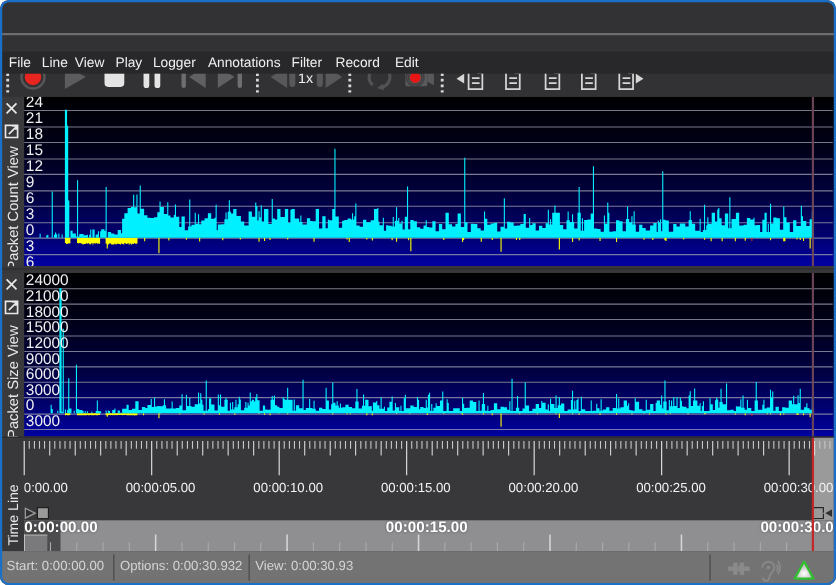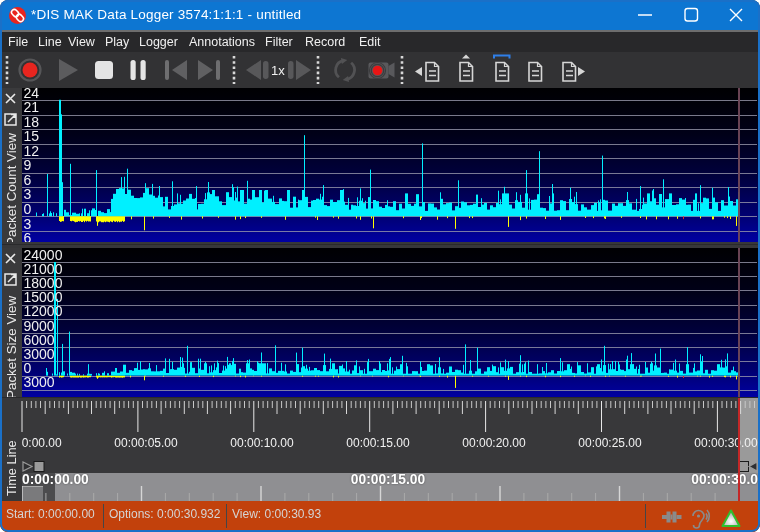--- a/index.html
+++ b/index.html
@@ -2,32 +2,32 @@
 <html><head><meta charset="utf-8"><style>
 *{margin:0;padding:0;box-sizing:border-box}
 html,body{width:760px;height:532px;background:#fff;font-family:"Liberation Sans",sans-serif;overflow:hidden}
 .win{position:absolute;left:0;top:0;width:760px;height:532px;border-radius:8px;overflow:hidden;background:#323234}
 .abs{position:absolute}
 
 .title{left:0;top:0;width:760px;height:30px;background:#0d76d2;color:#fff}
 .tname{position:absolute;left:31px;top:7px;font-size:13.5px;letter-spacing:.2px}
 .tsep{left:0;top:30px;width:760px;height:2px;background:#6d6d6d}
 
-.menu{left:0;top:32px;width:760px;height:20px;background:#28282a;color:#f0f0f0;font-size:12.5px}
+.menu{left:0;top:47px;width:760px;height:20px;background:#28282a;color:#f0f0f0;font-size:12.5px}
 .menu span{position:absolute;top:3px}
 
 .sidebar{width:22px;background:#3a3a3c}
 .vtext{position:absolute;color:#e8e8e8;font-size:13.4px;white-space:nowrap;transform:rotate(-90deg);transform-origin:0 0}
 .sep{left:0;width:760px;background:#38383a}
 
 .tl{left:0;top:397px;width:760px;height:104px;background:#38383a}
 .rlab{position:absolute;top:38px;color:#f2f2f2;font-size:12px;transform:translateX(-50%);white-space:nowrap}
 .blab{position:absolute;top:472px;color:#ffffff;font-size:13.8px;font-weight:bold;white-space:nowrap;text-shadow:0 0 2px rgba(60,60,60,.8)}
 
-.status{left:0;top:501px;width:760px;height:31px;background:#c2410c;color:#d4d4d4;font-size:12px}
+.status{left:0;top:501px;width:760px;height:31px;background:#737373;color:#d4d4d4;font-size:12px}
 .status .fld{position:absolute;top:6px}
 .ssep{position:absolute;top:3px;width:1px;height:24px;background:#454547}
 </style></head><body>
 <div class="win">
 
   <div class="abs" style="left:0;top:88px;width:760px;height:309px;background:#38383a"></div>
 
   <div class="abs sidebar" style="left:0;top:88px;height:154px"></div>
   <svg class="abs" style="left:0;top:88px" width="760" height="154" viewBox="0 88 760 154">
     <defs>
@@ -248,35 +248,20 @@
       </g>
       <g transform="translate(151,0)">
         <path d="M2 10.5h8.5l4 4V29H2z"></path>
           <path d="M10.5 10.5v4h4" stroke-width="1.2"></path>
         <path d="M5 19h7M5 23.5h7" stroke-width="1.5"></path>
         <path d="M17 15v9l7-4.5z" fill="#d6d6d6" stroke="none"></path>
       </g>
     </g>
   </svg>
 
-  <div class="abs title">
-    <svg class="abs" style="left:9px;top:7px" width="17" height="17" viewBox="0 0 17 17">
-      <circle cx="8.5" cy="8.5" r="8.5" fill="#e8251f"></circle>
-      <g stroke="#fff" stroke-width="1.5" fill="none" transform="rotate(45 8.5 8.5)">
-        <rect x="1.2" y="5.7" width="7.8" height="5.6" rx="2.8"></rect>
-        <rect x="8" y="5.7" width="7.8" height="5.6" rx="2.8"></rect>
-      </g>
-    </svg>
-    <span class="tname">*DIS MAK Data Logger 3574:1:1:1 - untitled</span>
-    <svg class="abs" style="left:630px;top:0" width="130" height="30" viewBox="0 0 130 30">
-      <path d="M8 15h14" stroke="#fff" stroke-width="1.4"></path>
-      <rect x="55" y="8.5" width="12.5" height="12.5" rx="2.5" fill="none" stroke="#fff" stroke-width="1.4"></rect>
-      <path d="M100 9l12 12M112 9l-12 12" stroke="#fff" stroke-width="1.4"></path>
-    </svg>
-  </div>
   <div class="abs tsep"></div>
 
   <div class="abs menu">
     <span style="left:8px">File</span>
       <span style="left:38px">Line</span>
     <span style="left:68px">View</span>
       <span style="left:105px">Play</span>
     <span style="left:139px">Logger</span>
       <span style="left:189px">Annotations</span>
     <span style="left:265px">Filter</span>

